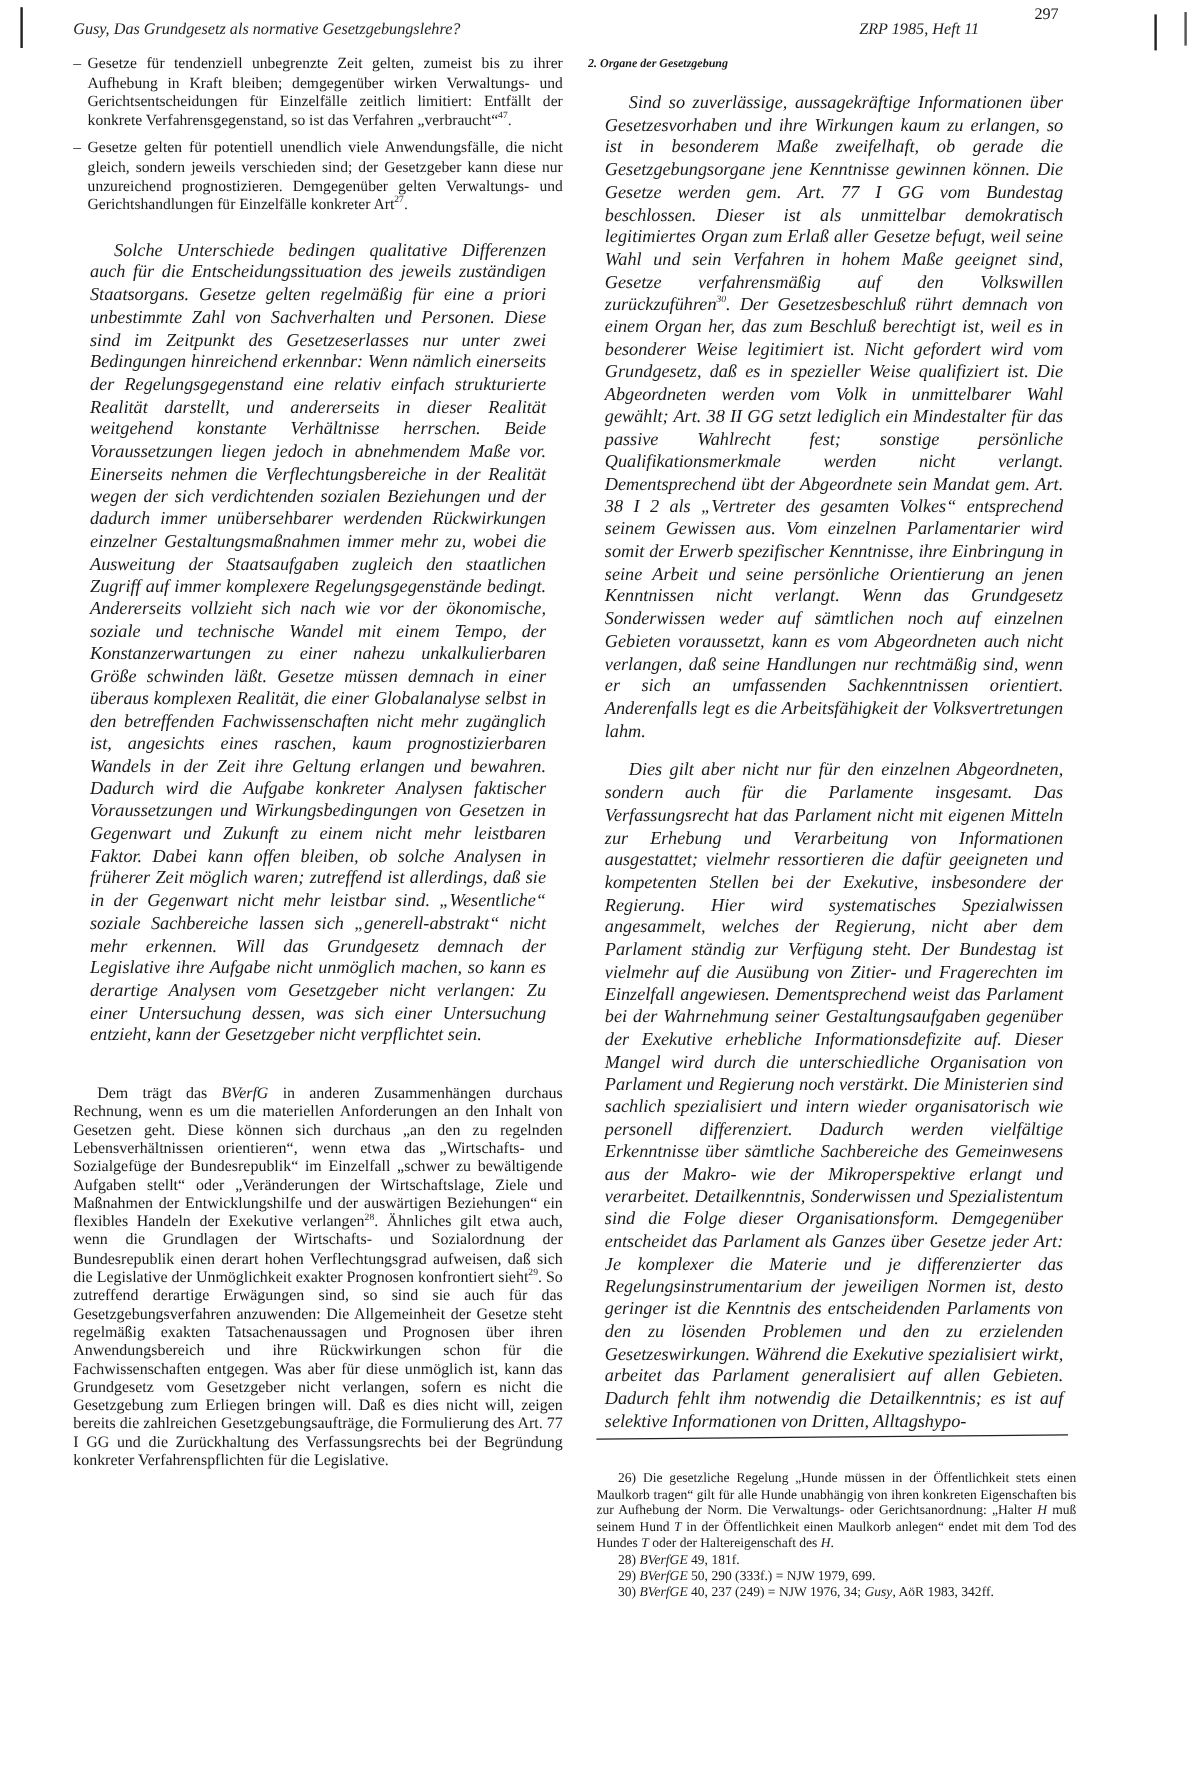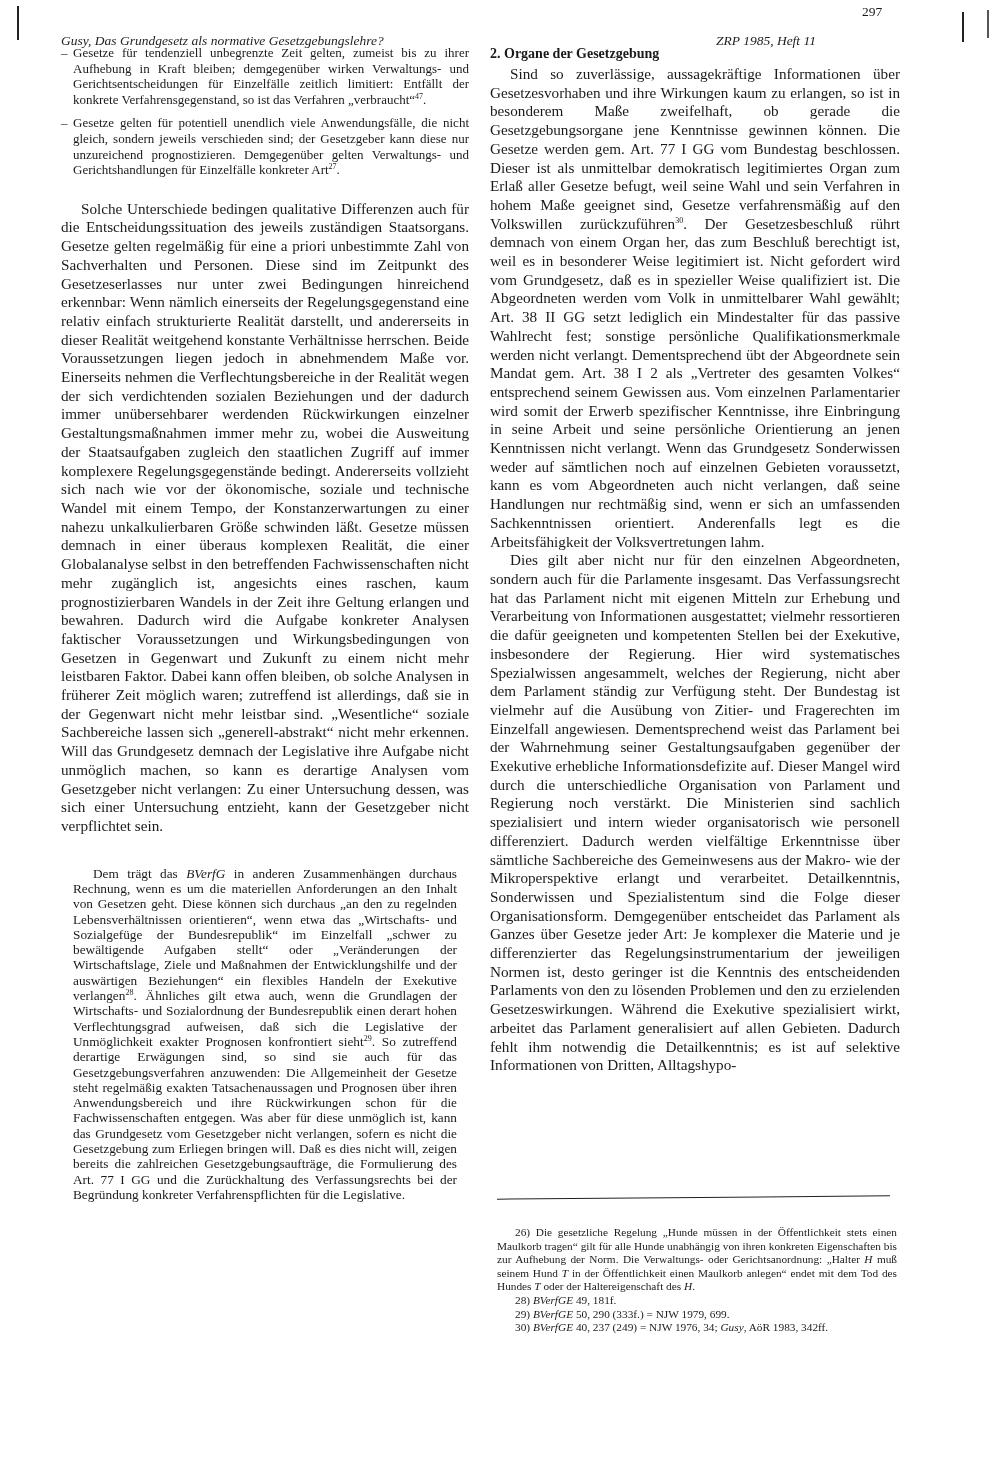--- a/index.html
+++ b/index.html
@@ -3,40 +3,40 @@
 <meta charset="utf-8">
 <style>
   html, body { margin: 0; padding: 0; background: #ffffff; }
   body {
     width: 1000px; height: 1473px; position: relative; overflow: hidden;
     font-family: "Liberation Serif", "DejaVu Serif", serif;
     color: #1a1a1a;
   }
   .scan-mark { position: absolute; background: #222; }
   .running-head {
-    position: absolute; top: 33px; font-style: italic; font-size: 13.5px; color: #222;
+    position: absolute; top: 16px; font-style: italic; font-size: 13.5px; color: #222;
   }
   .rh-left { left: 61px; }
   .rh-right { left: 716px; }
   .page-number { position: absolute; top: 4px; left: 862px; font-size: 13.5px; }
 
   .col { position: absolute; text-align: justify; }
   .col-left { left: 61px; width: 408px; top: 45px; }
   .col-right { left: 490px; width: 410px; top: 45px; }
 
   .bullet-list { margin: 0; padding: 0; list-style: none; font-size: 13px; line-height: 15.6px; }
   .bullet-list li { position: relative; padding-left: 12px; margin-bottom: 8px; }
   .bullet-list li .dash { position: absolute; left: 0; top: 0; }
 
-  .para-large { font-size: 15.2px; line-height: 18.7px; margin: 0; text-indent: 20px; }
-  .para-small { font-size: 13.3px; line-height: 15.3px; margin: 12px; text-indent: 20px; }
+  .para-large { font-size: 15.2px; line-height: 18.7px; margin: 14px; text-indent: 20px; font-style: italic; }
+  .para-small { font-size: 13.3px; line-height: 15.3px; margin: 0; text-indent: 20px; }
   .para-first { margin-top: 22px; }
   .para-gap { margin-top: 30px; }
 
-  .section-heading { font-size: 14px; margin: 0 0 2px 0; line-height: 18px; }
+  .section-heading { font-style: italic; font-size: 10px; margin: 0 0 2px 0; line-height: 18px; }
   .sup { font-size: 8px; vertical-align: super; line-height: 0; }
   .it { font-style: italic; }
 
   .footnote-rule {
     position: absolute; left: 497px; top: 1197px; width: 393px; height: 0;
     border-top: 1.5px solid #222; transform: rotate(-0.5deg);
   }
   .footnotes { position: absolute; left: 497px; width: 400px; top: 1215px; font-size: 11.3px; line-height: 13.6px; text-align: justify; margin-top: 11px; }
   .fn { margin: 0; text-indent: 18px; }
 </style>

